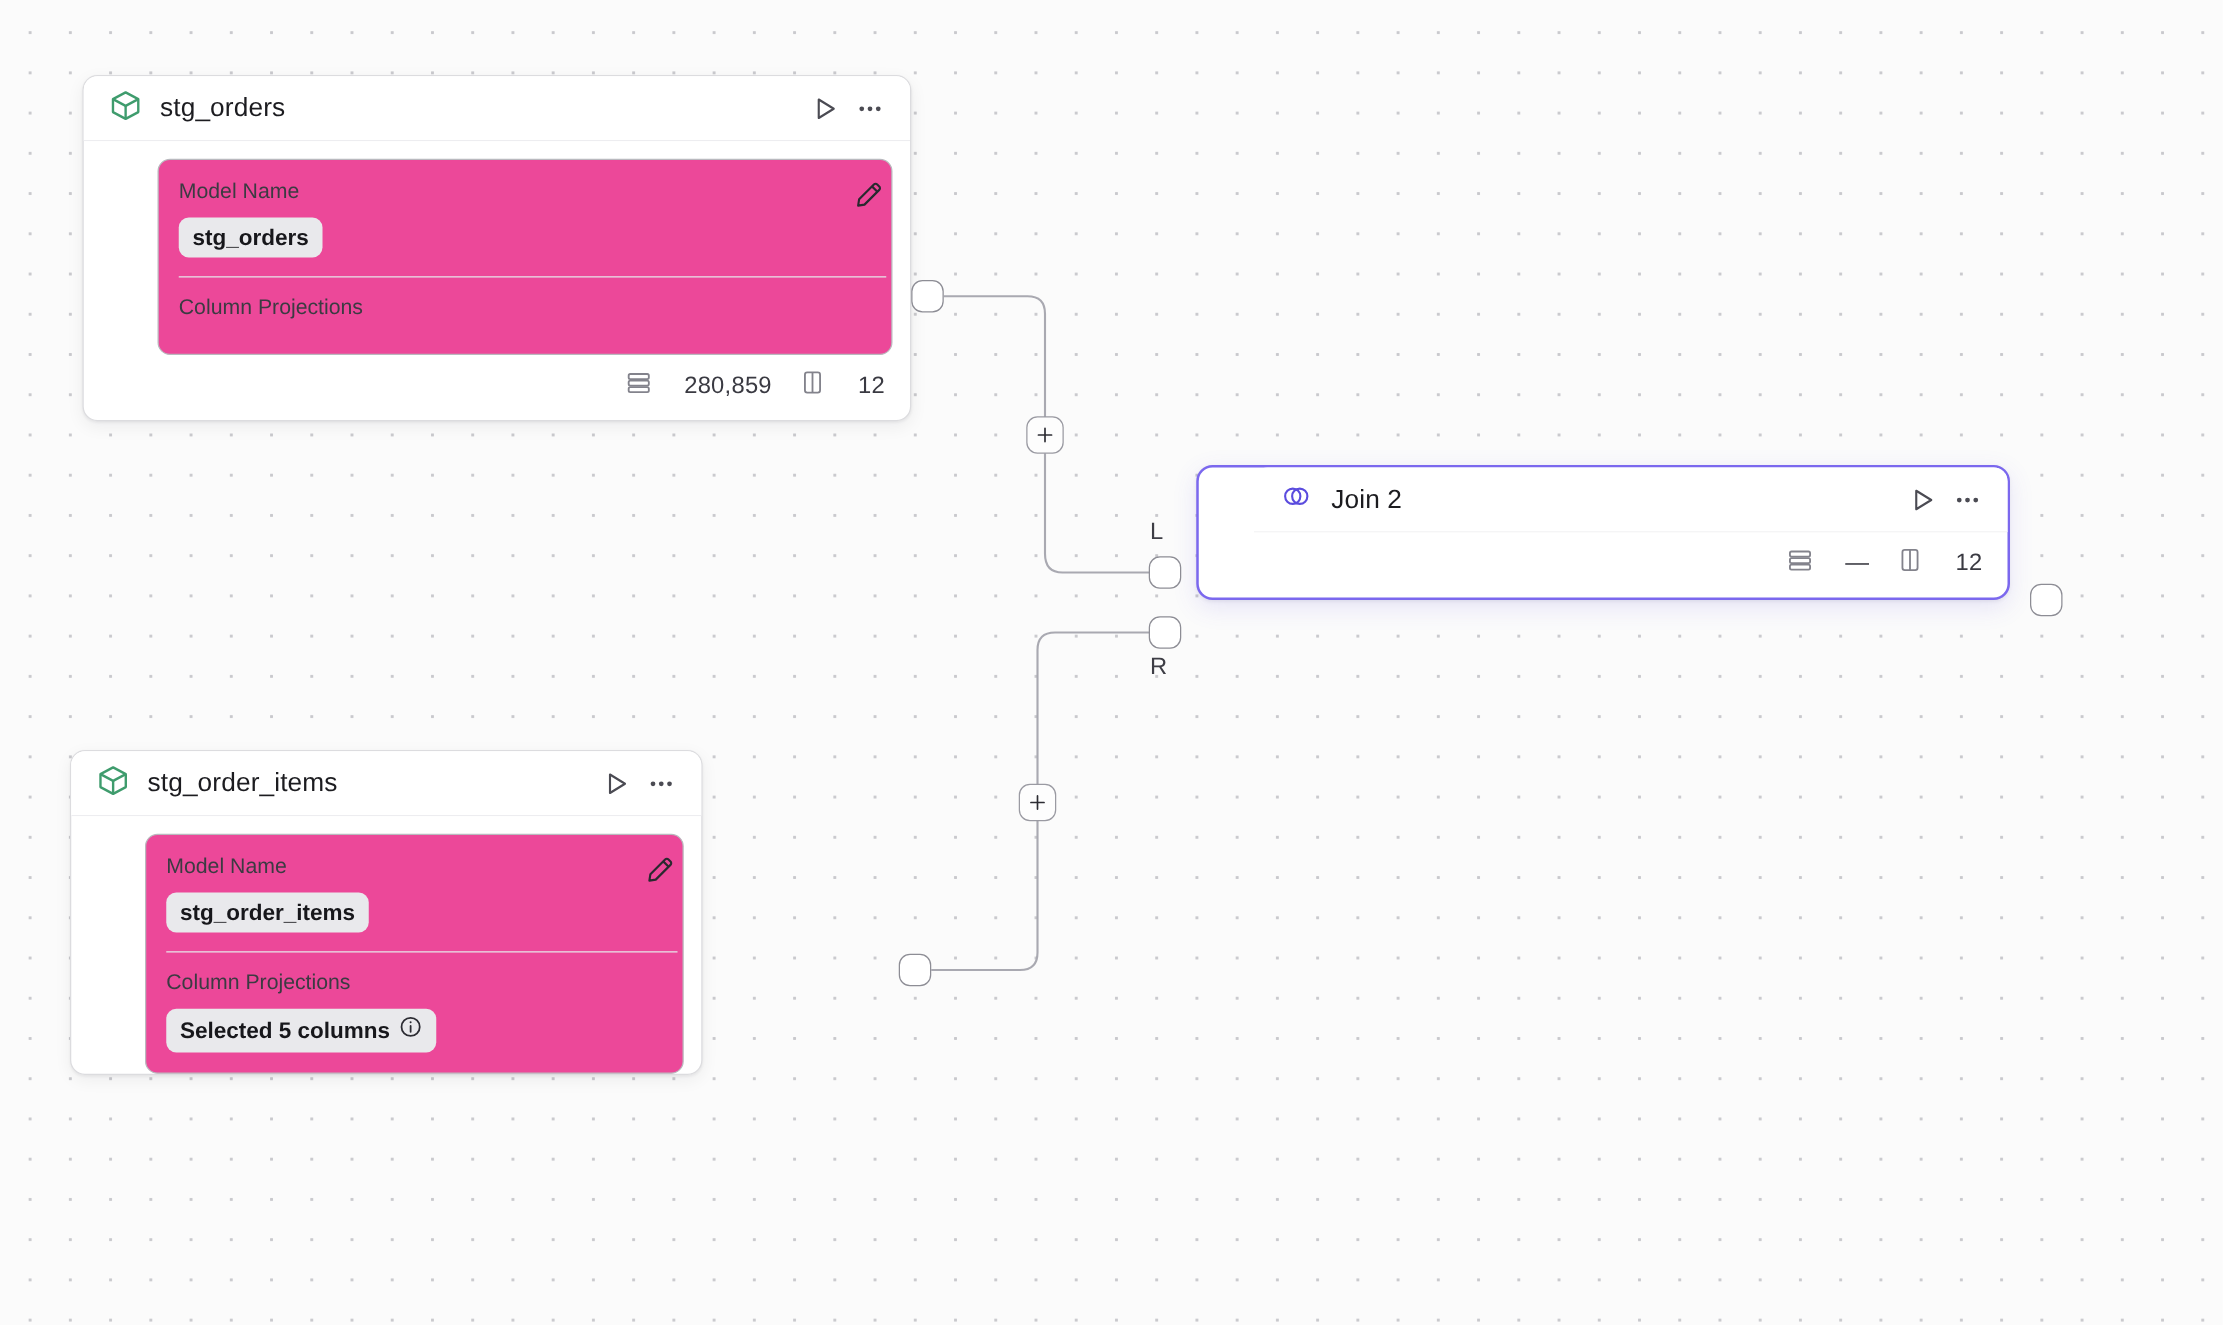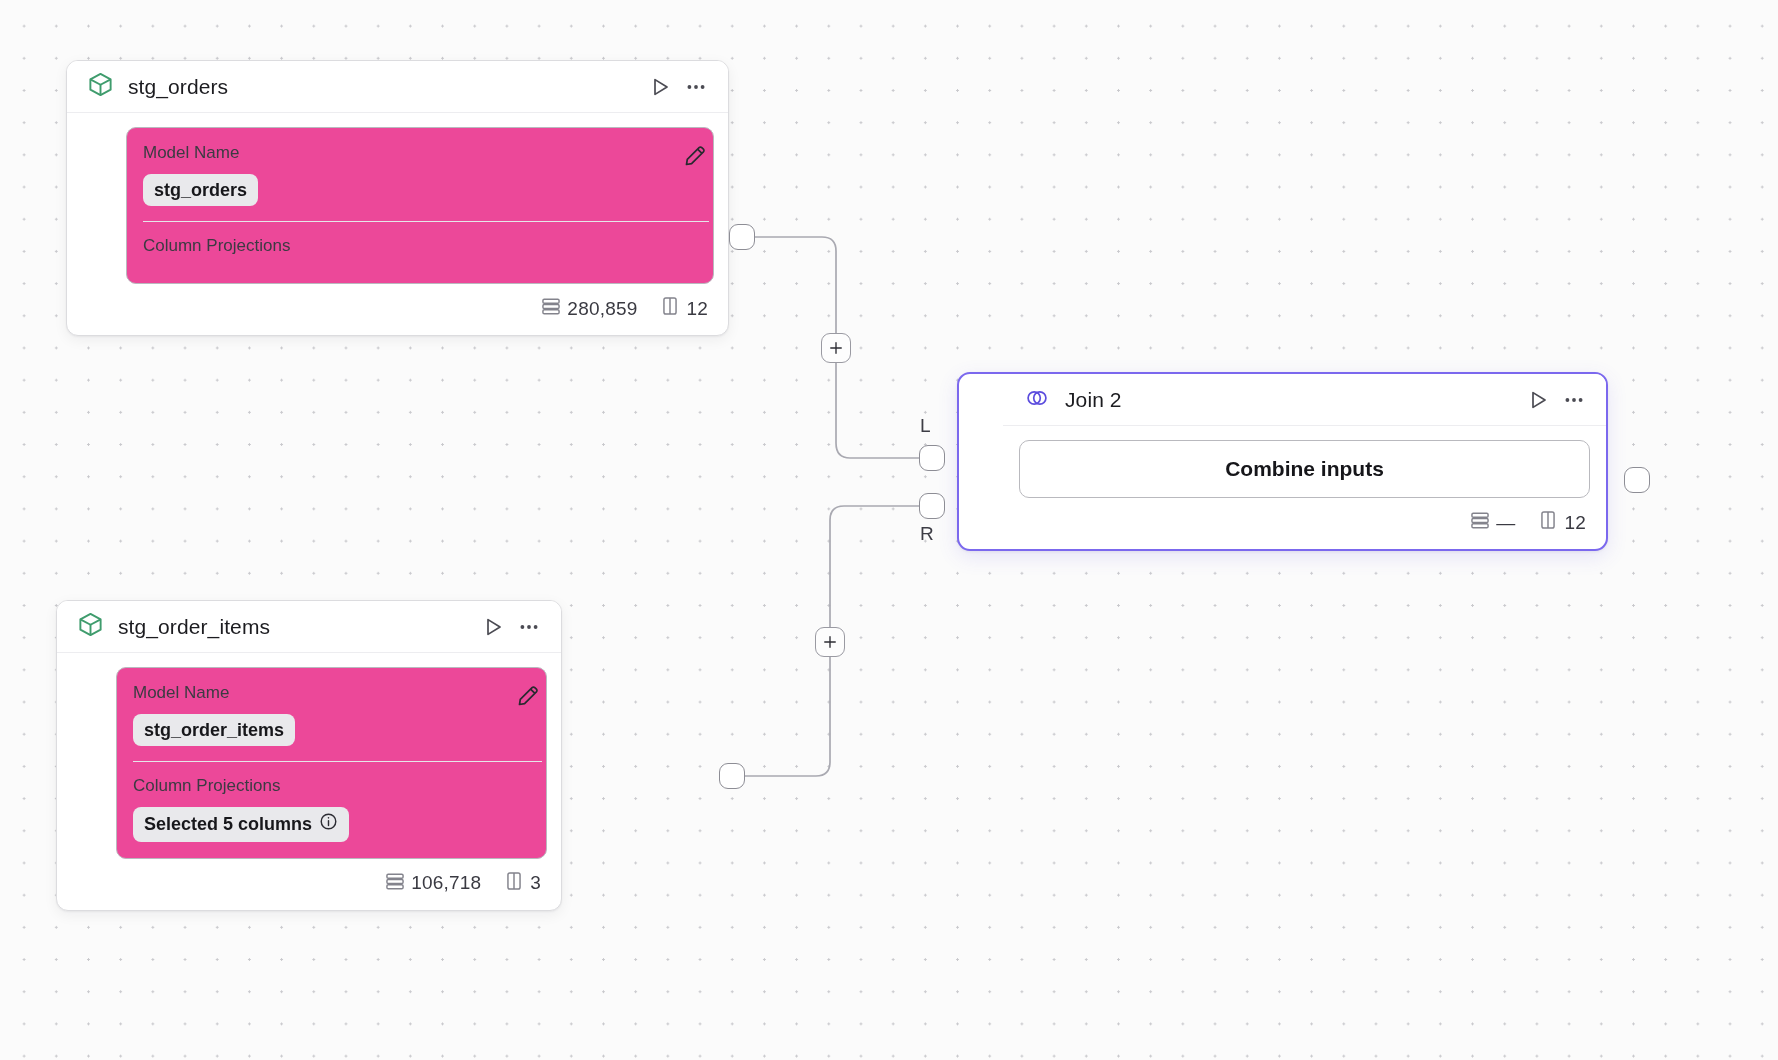--- a/index.html
+++ b/index.html
@@ -120,21 +120,21 @@
 
   .node-footer {
     display: flex;
     align-items: center;
     justify-content: flex-end;
     gap: 10px;
     padding: 11px 20px 13px 20px;
     font-size: 19px;
     color: #404049;
   }
-  .stat { display: flex; align-items: center; gap: 5px; }
+  .stat { display: flex; align-items: center; gap: 25px; }
   .stat + .stat { margin-left: 12px; }
   .stat-value { font-size: 19px; color: #3a3a42; letter-spacing: .2px; }
 
   
   .combine-btn {
     display: flex;
     align-items: center;
     justify-content: center;
     height: 58px;
     border: 1px solid #b9b9be;
@@ -320,41 +320,20 @@
                 <circle cx="12" cy="12" r="9.2"></circle>
                 <path d="M12 11v6"></path>
                 <circle cx="12" cy="7.4" r="1" fill="#2c2c33" stroke="none"></circle>
               </svg>
             </span>
           </span>
         </div>
       </div>
     </div>
 
-    <div class="node-footer">
-      <span class="stat">
-        <span>
-          <svg width="22" height="22" viewBox="0 0 24 24" fill="none" stroke="#83838c" stroke-width="1.6" stroke-linejoin="round">
-            <rect x="3.2" y="4.6" width="17.6" height="4.4" rx="1.4"></rect>
-            <rect x="3.2" y="10.3" width="17.6" height="4.4" rx="1.4"></rect>
-            <rect x="3.2" y="16" width="17.6" height="4.4" rx="1.4"></rect>
-          </svg>
-        </span>
-        <span class="stat-value">106,718</span>
-      </span>
-      <span class="stat">
-        <span>
-          <svg width="22" height="22" viewBox="0 0 24 24" fill="none" stroke="#83838c" stroke-width="1.6" stroke-linejoin="round">
-            <rect x="5.4" y="3.2" width="13.2" height="17.6" rx="2"></rect>
-            <path d="M12 3.2v17.6"></path>
-          </svg>
-        </span>
-        <span class="stat-value">3</span>
-      </span>
-    </div>
   </div>
 
   <div class="port" style="left:719px; top:763px;"></div>
 
   <div class="edge-plus" style="left:815px; top:627px;">
     <svg width="18" height="18" viewBox="0 0 24 24" fill="none" stroke="#2c2c33" stroke-width="1.8" stroke-linecap="round">
       <path d="M12 5v14M5 12h14"></path>
     </svg>
   </div>
 
@@ -375,23 +354,20 @@
       </span>
       <span class="icon-btn">
         <svg width="24" height="24" viewBox="0 0 24 24" fill="#4b4b53">
           <circle cx="5.4" cy="12" r="1.9"></circle>
           <circle cx="12" cy="12" r="1.9"></circle>
           <circle cx="18.6" cy="12" r="1.9"></circle>
         </svg>
       </span>
     </div>
 
-    <div class="node-body" style="padding:14px 16px 0 16px;">
-      <div class="combine-btn">Combine inputs</div>
-    </div>
 
     <div class="node-footer">
       <span class="stat">
         <span>
           <svg width="22" height="22" viewBox="0 0 24 24" fill="none" stroke="#83838c" stroke-width="1.6" stroke-linejoin="round">
             <rect x="3.2" y="4.6" width="17.6" height="4.4" rx="1.4"></rect>
             <rect x="3.2" y="10.3" width="17.6" height="4.4" rx="1.4"></rect>
             <rect x="3.2" y="16" width="17.6" height="4.4" rx="1.4"></rect>
           </svg>
         </span>

